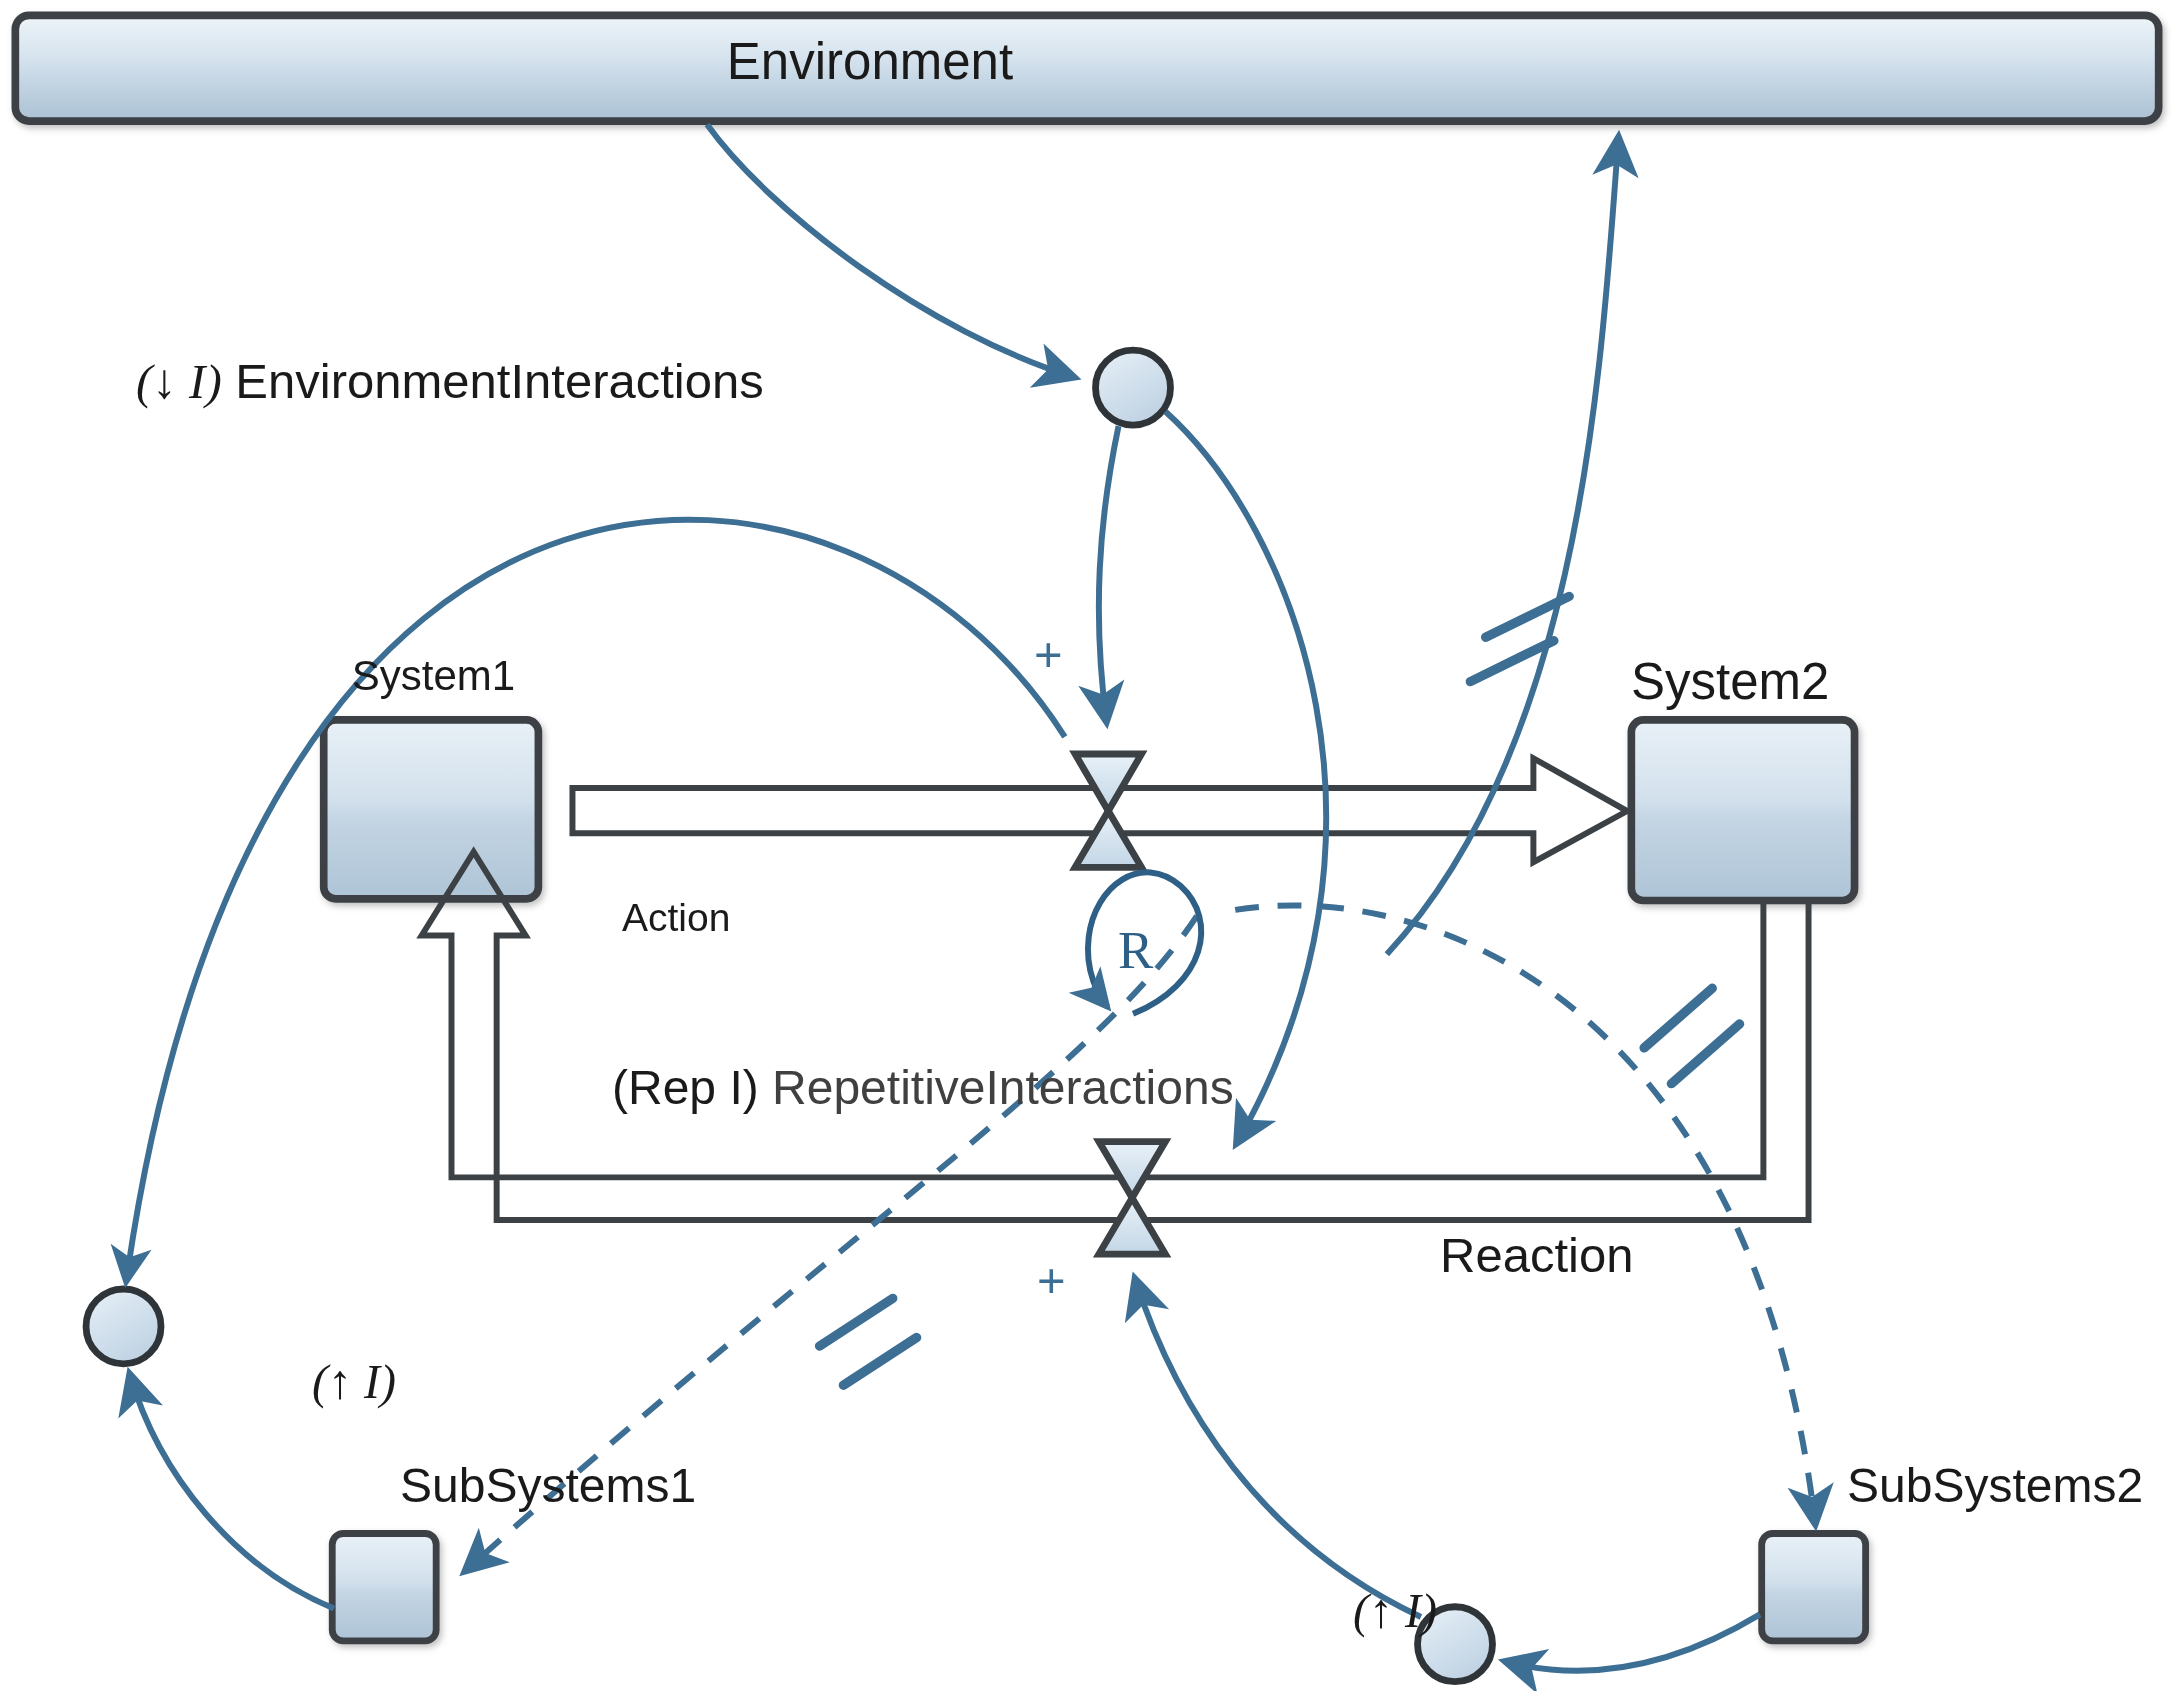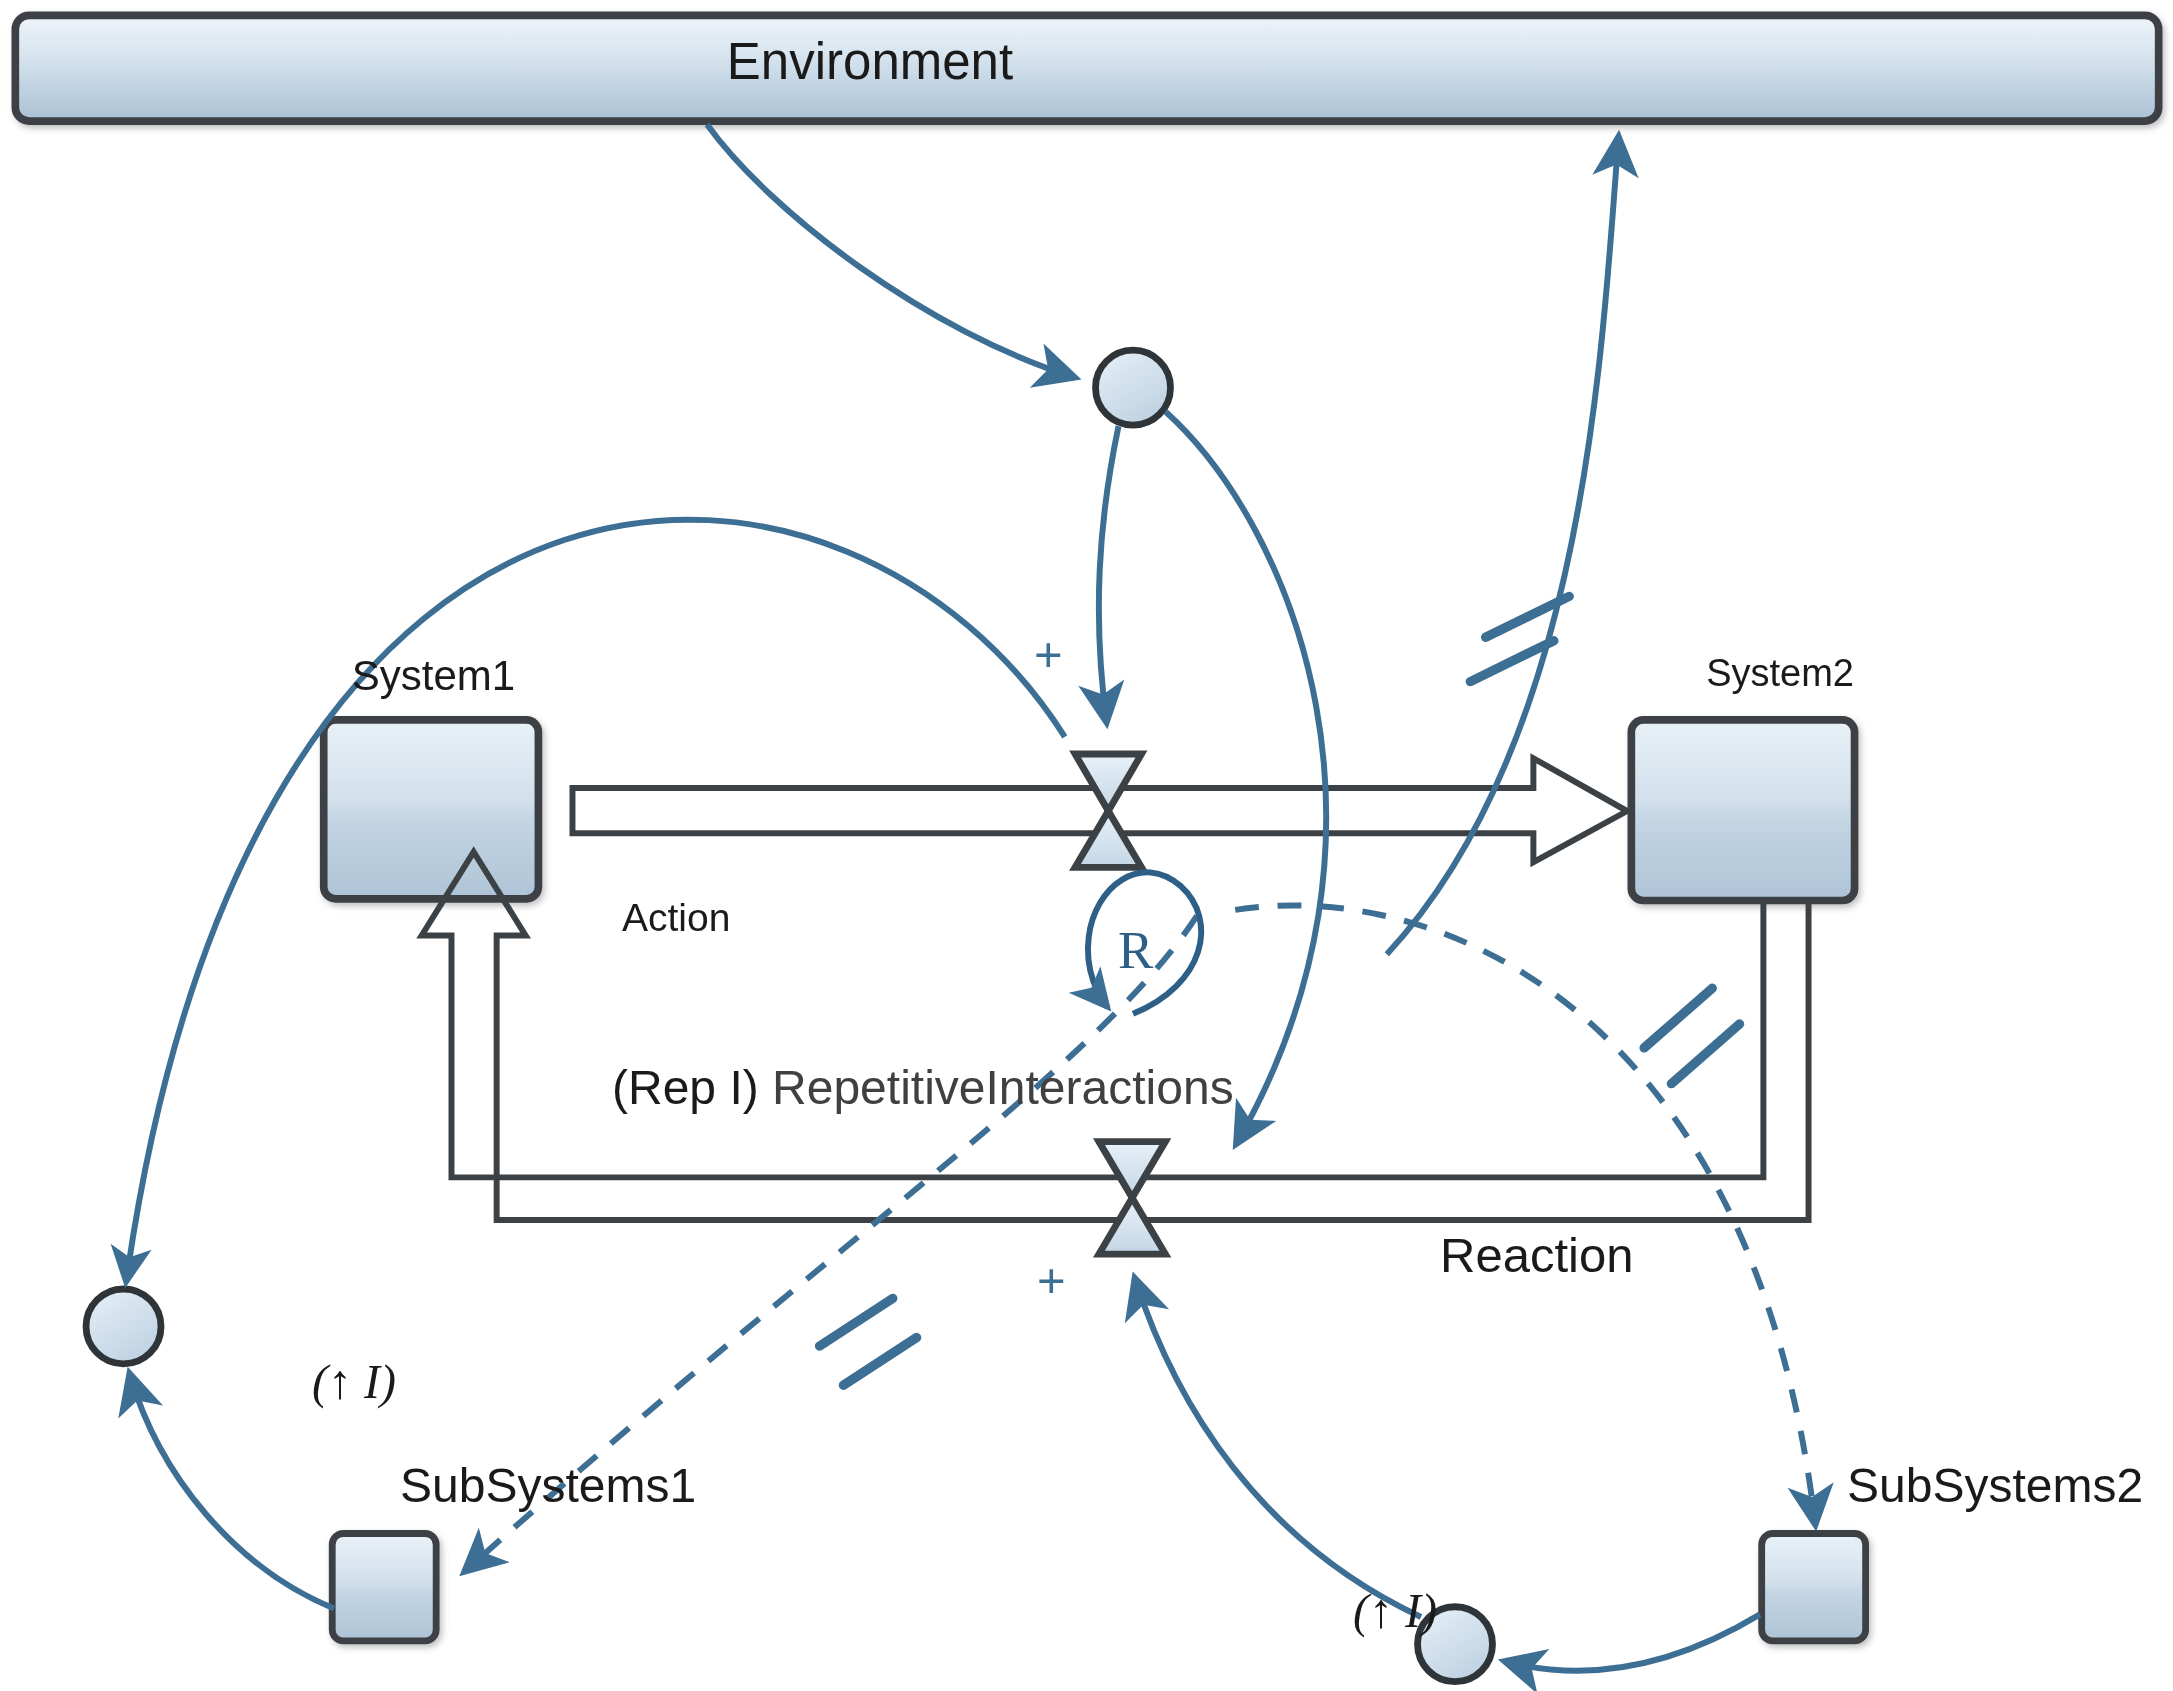--- a/index.html
+++ b/index.html
@@ -145,24 +145,25 @@
     <path d="M2066,1895 C1950,1965 1850,1972 1766,1950" fill="none" stroke="#3d6e94" stroke-width="7" marker-end="url(#arrBlue)"></path>
 
     <path d="M1668,1898 C1480,1810 1380,1650 1332,1500" fill="none" stroke="#3d6e94" stroke-width="7" marker-end="url(#arrBlue)"></path>
 
     <path d="M1330,1190 C1415,1155 1430,1080 1386,1040 C1340,1000 1285,1040 1278,1100 C1273,1140 1290,1170 1300,1182" fill="none" stroke="#2e5f86" stroke-width="7" marker-end="url(#arrBlueSm)"></path>
 
   </svg>
 
   <div class="lbl" style="left:0;top:32px;width:1740px;text-align:center;font-size:51px;">Environment</div>
 
+  <div class="lbl serif-it" style="left:136px;top:353px;font-size:49px;"><span>(↓ I)</span><span style="font-family:'Liberation Sans',sans-serif;font-style:normal;">&nbsp;</span><span style="font-family:'Liberation Sans',sans-serif;font-style:normal;">EnvironmentInteractions</span></div>
 
   <div class="lbl" style="left:322px;top:652px;width:223px;text-align:center;font-size:42px;">System1</div>
 
-  <div class="lbl" style="left:1631px;top:652px;width:223px;text-align:right;font-size:38px;">System2</div>
+  <div class="lbl" style="left:1631px;top:652px;width:223px;text-align:left;font-size:51px;">System2</div>
 
   <div class="lbl" style="left:622px;top:896px;font-size:39px;">Action</div>
 
   <div class="lbl" style="left:1440px;top:1227px;font-size:49px;">Reaction</div>
 
   <div class="lbl" style="left:612px;top:1060px;font-size:48px;"><span class="serif-it">(Rep I)</span><span>&nbsp;</span><span class="blue-txt">RepetitiveInteractions</span></div>
 
   <div class="lbl serif-it" style="left:211px;top:1354px;width:286px;text-align:center;font-size:48px;">(↑ I)</div>
 
   <div class="lbl" style="left:400px;top:1458px;font-size:48px;">SubSystems1</div>

